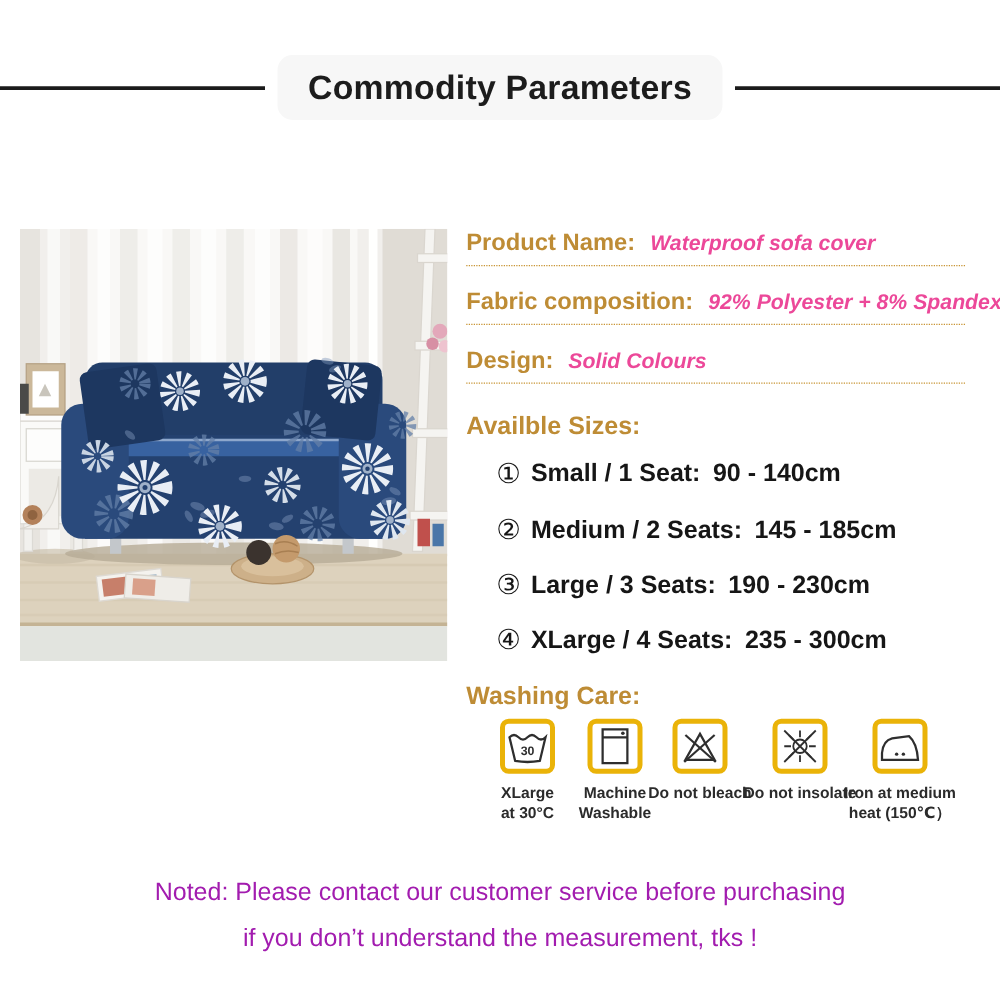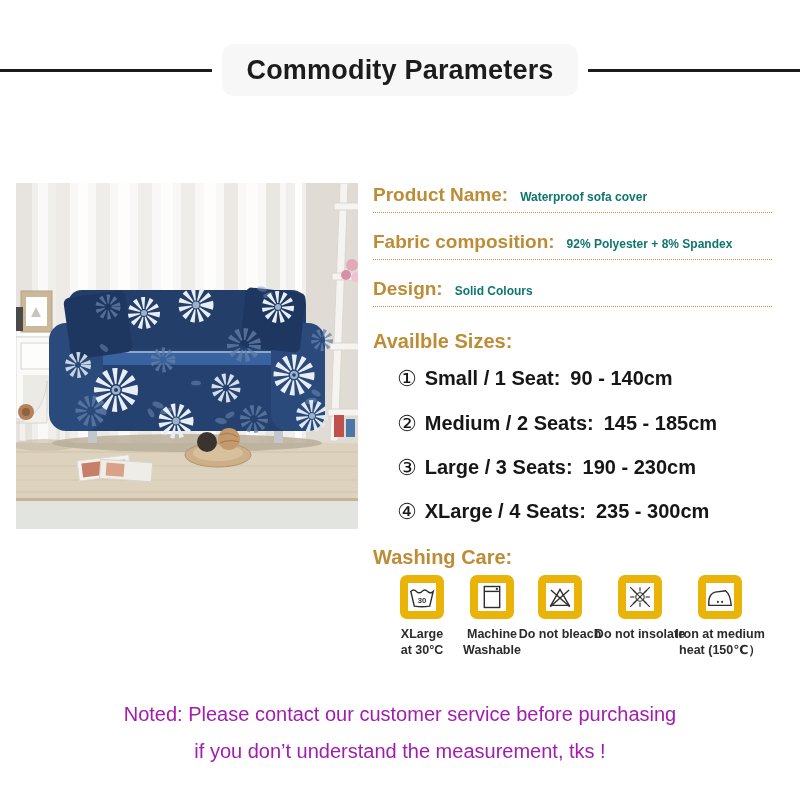--- a/index.html
+++ b/index.html
@@ -18,30 +18,30 @@
   
   .photo { position:absolute; left:16px; top:183px; width:342px; height:346px;
            overflow:hidden; }
 
   
   .col { position:absolute; left:373px; top:178px; width:400px; height:500px; }
   .spec-row { position:absolute; left:0; width:399px;
               border-bottom:1px dotted #c89433; padding-bottom:6px;
               white-space:nowrap; }
   .gold { color:#be8c35; font-weight:700; font-size:19px; }
-  .val  { color:#0f766e; font-weight:700; font-size:12px; margin-left:12px; }
+  .val  { color:#ec4899; font-weight:700; font-size:17px; margin-left:12px;font-style:italic; }
   .sec-head { position:absolute; left:0; color:#be8c35; font-weight:700; font-size:20px; }
   .size-item { position:absolute; left:24px; white-space:nowrap; color:#161616; }
   .size-item .num { font-size:22px; font-weight:400; margin-right:8px; vertical-align:-1px; }
   .size-item .lbl { font-size:20px; font-weight:700; }
   .size-item .rng { font-size:20px; font-weight:700; margin-left:10px;margin-top:28px; }
 
   
   .care-item { position:absolute; width:110px; text-align:center; }
-  .care-icon { width:44px; height:44px; border:8px solid #eab308; border-radius:7px;
+  .care-icon { width:44px; height:44px; border:4px solid #eab308; border-radius:7px;
                margin:0 auto; display:flex; align-items:center; }
   .care-icon svg { display:block; }
   .care-label { margin-top:7px; font-size:12.5px; font-weight:700; color:#2b2b2b;
                 line-height:16px; white-space:nowrap; }
 
   
   .note { position:absolute; top:684px; left:0; width:800px; text-align:center;
           color:#a21caf; font-size:20px; font-weight:400; line-height:37px;margin-top:12px; }
 </style>
 </head>

